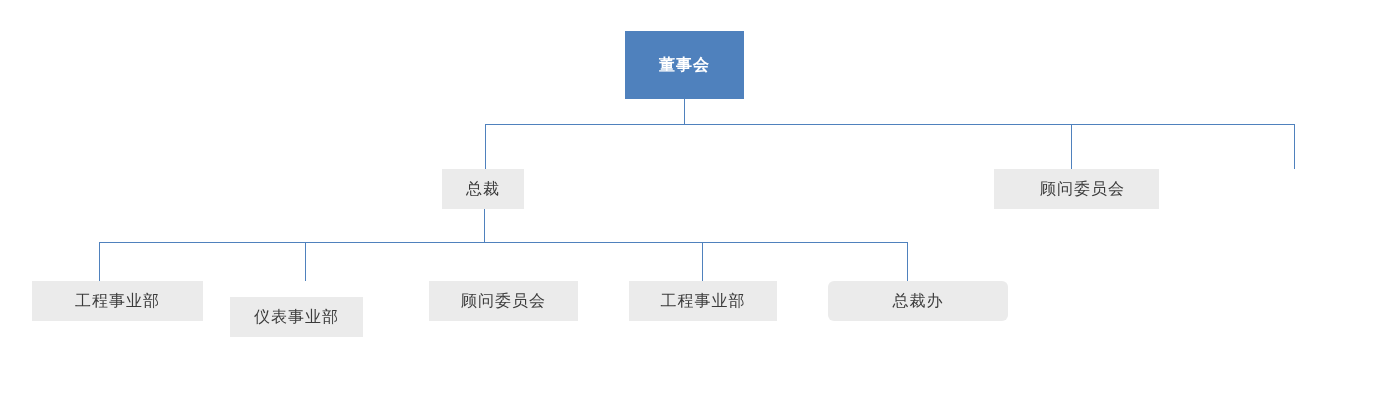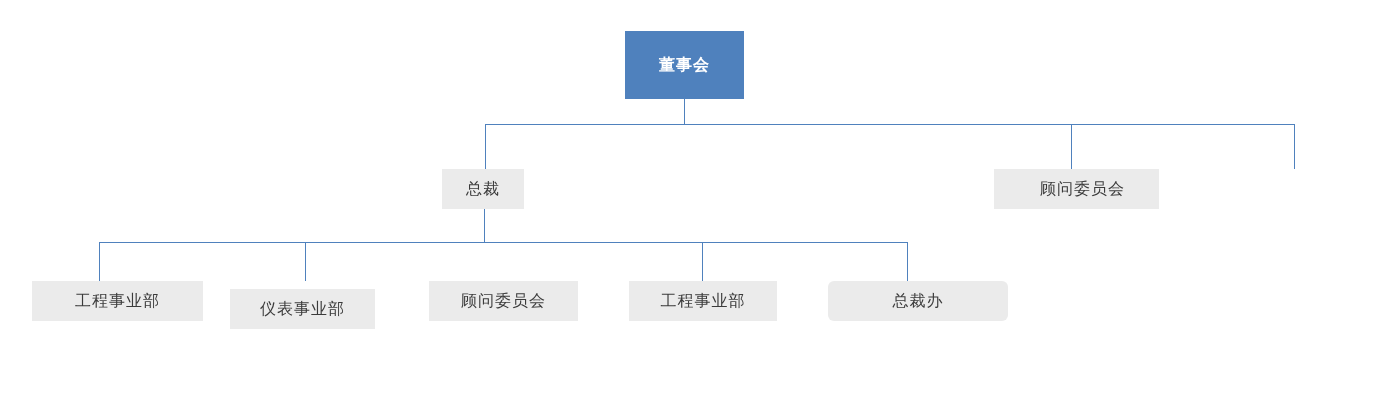--- a/index.html
+++ b/index.html
@@ -33,21 +33,21 @@
   }
 
   
   #n-root        { left: 625px;  top: 31px;  width: 119px; height: 68px; }
 
   #n-president   { left: 442px;  top: 169px; width: 82px;  height: 40px; }
   #n-advisory    { left: 994px;  top: 169px; width: 153px; height: 40px; padding-left: 12px; }
   #n-secretary   { left: 1199px; top: 169px; width: 133px; height: 40px; }
 
   #n-engineering { left: 32px;   top: 281px; width: 171px; height: 40px; }
-  #n-instrument  { left: 230px;  top: 289px; width: 145px; height: 40px; }
+  #n-instrument  { left: 230px;  top: 297px; width: 133px; height: 40px; }
   #n-finance     { left: 429px;  top: 281px; width: 149px; height: 40px; }
   #n-admin       { left: 629px;  top: 281px; width: 148px; height: 40px; }
   #n-presoffice  { left: 828px;  top: 281px; width: 180px; height: 40px; border-radius: 6px; }
 
   
   #l-root-down      { left: 684px;  top: 99px;  width: 1px;   height: 25px; }
   #l-level1-h       { left: 485px;  top: 124px; width: 810px; height: 1px;  }
   #l-drop-president { left: 485px;  top: 124px; width: 1px;   height: 45px; }
   #l-drop-advisory  { left: 1071px; top: 124px; width: 1px;   height: 45px; }
   #l-drop-secretary { left: 1294px; top: 124px; width: 1px;   height: 45px; }

